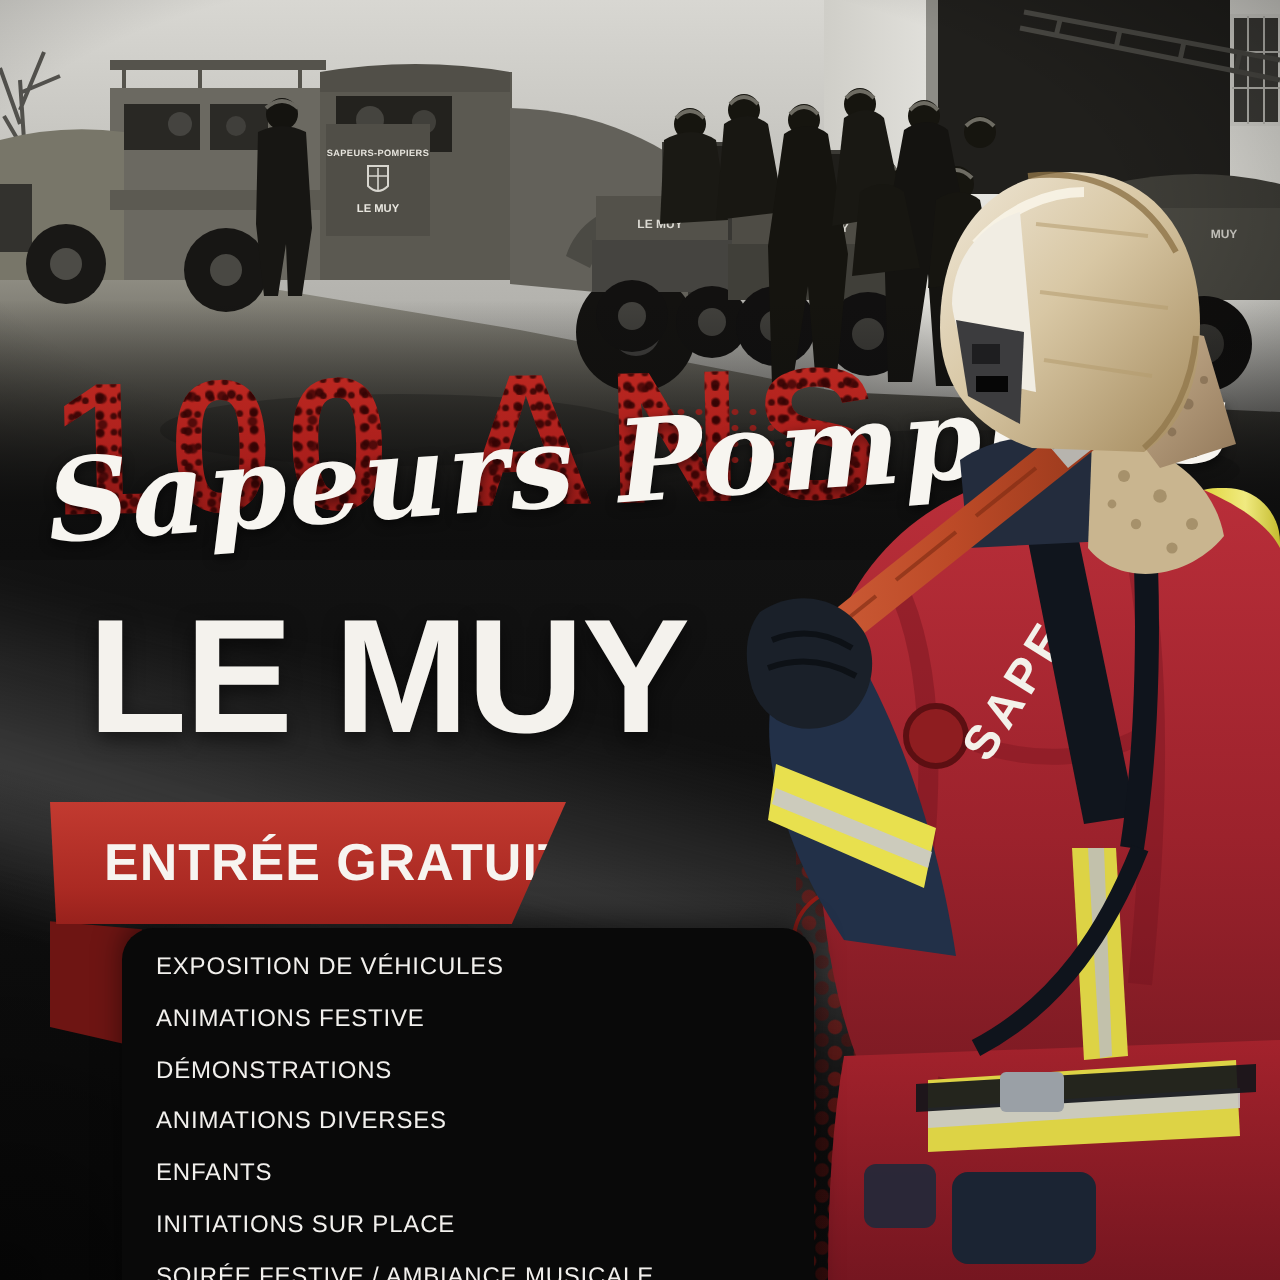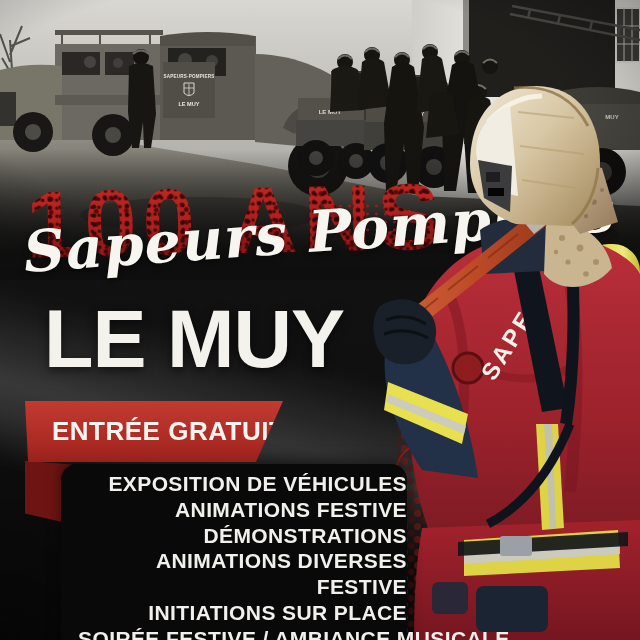--- a/index.html
+++ b/index.html
@@ -87,22 +87,22 @@
   }
   .panel{
     position:absolute;left:61px;top:464px;width:346px;height:200px;z-index:7;
     background:#090909;border-radius:16px;
     box-shadow:0 -4px 14px rgba(0,0,0,.5);
   }
   .panel ul{
     list-style:none;margin:0;padding:7px 0 0 17px;
   }
   .panel li{
-    font-size:21px;font-weight:700;letter-spacing:.4px;color:#f2f0ed;
-    line-height:25.8px;white-space:nowrap;text-align:right;
+    font-size:12px;font-weight:400;letter-spacing:.4px;color:#f2f0ed;
+    line-height:25.8px;white-space:nowrap;
   }
   .firefighter{position:absolute;left:318px;top:72px;z-index:6;}
   .corner-shade{
     position:absolute;left:0;top:420px;width:240px;height:220px;z-index:2;
     background:radial-gradient(ellipse at 0% 100%, rgba(0,0,0,.55), rgba(0,0,0,0) 70%);
   }
 </style>
 </head>
 <body>
 
@@ -272,21 +272,21 @@
   <div class="banner">
     <span>ENTRÉE GRATUITE</span>
   </div>
 
   <div class="panel">
     <ul>
       <li>EXPOSITION DE VÉHICULES</li>
       <li>ANIMATIONS FESTIVE</li>
       <li>DÉMONSTRATIONS</li>
       <li>ANIMATIONS DIVERSES</li>
-      <li>FESTIVE</li>
+      <li>ENFANTS</li>
       <li>INITIATIONS SUR PLACE</li>
       <li>SOIRÉE FESTIVE / AMBIANCE MUSICALE</li>
     </ul>
   </div>
 
   <svg class="firefighter" width="322" height="568" viewBox="0 0 322 568">
     <defs>
       <linearGradient id="helm" x1="0" y1="0" x2="1" y2="1">
         <stop offset="0" stop-color="#f0e8d8"></stop>
           <stop offset=".45" stop-color="#d8c7a4"></stop>

